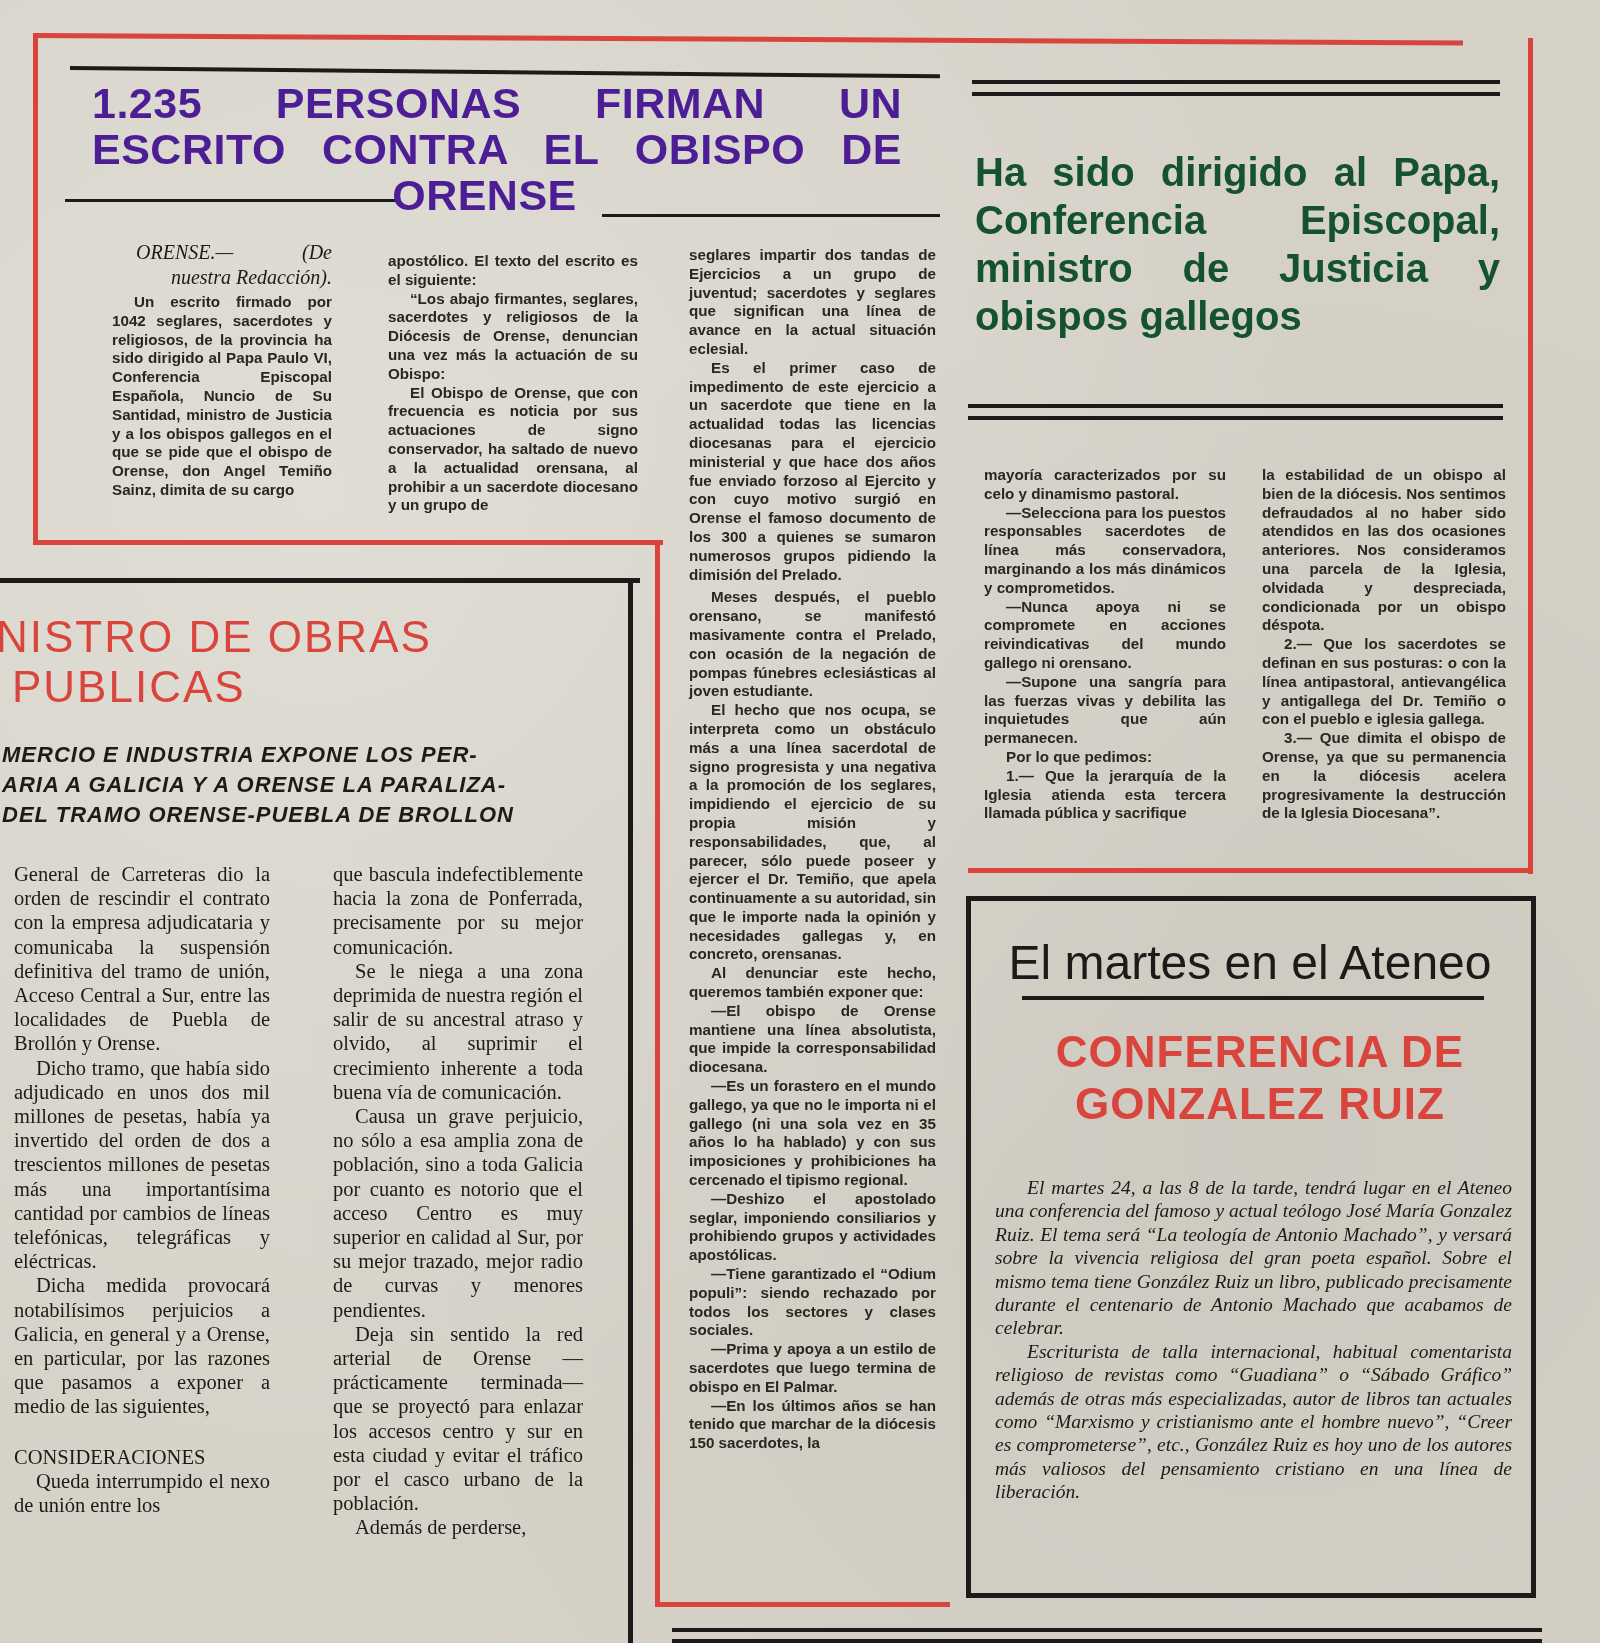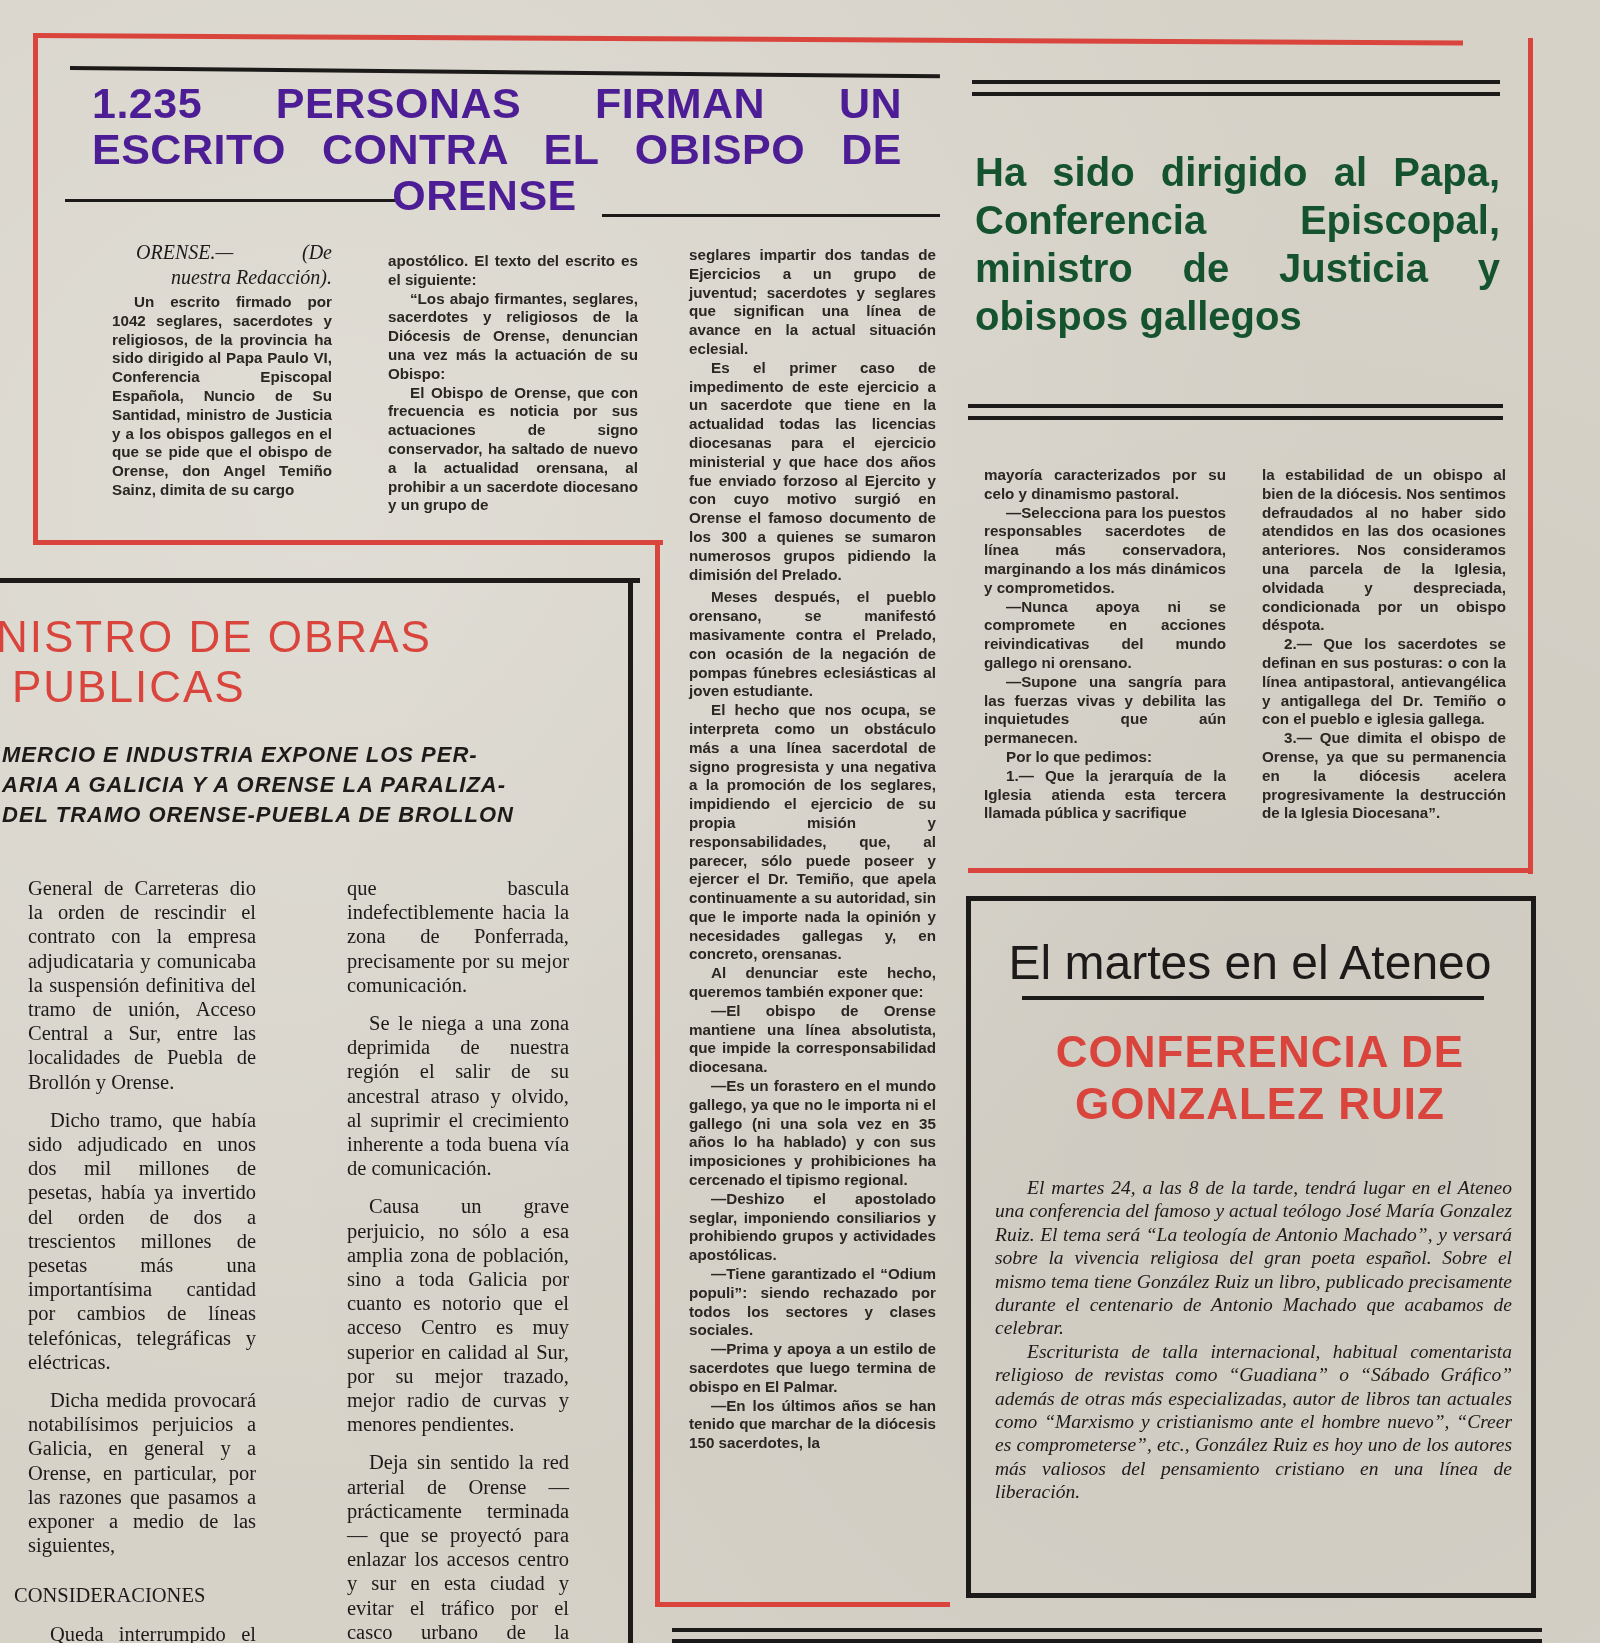--- a/index.html
+++ b/index.html
@@ -21,21 +21,21 @@
     font-size: 15.2px; line-height: 18.8px; text-align: justify;
     font-weight: bold; color: #2a2622;
   }
   .col-sans p { margin: 0; text-indent: 22px; }
   .col-sans p.noind { text-indent: 0; }
 
   .col-serif {
     font-family: "Liberation Serif", "DejaVu Serif", serif;
     font-size: 20.5px; line-height: 24.2px; text-align: justify; color: #1d1b19;
   }
-  .col-serif p { margin: 14px; text-indent: 22px; }
+  .col-serif p { margin: 0; text-indent: 22px; }
   .col-serif p.noind { text-indent: 0; }
 
   .h-main {
     font-family: "Liberation Sans", "DejaVu Sans", sans-serif;
     font-weight: bold; font-size: 43px; line-height: 46px; letter-spacing: 0.5px;
     color: #4c1d95;
   }
   .h-red-side {
     font-family: "Liberation Sans", "DejaVu Sans", sans-serif;
     font-weight: bold; font-size: 40px; line-height: 48px; color: #14532d; text-align: justify;

